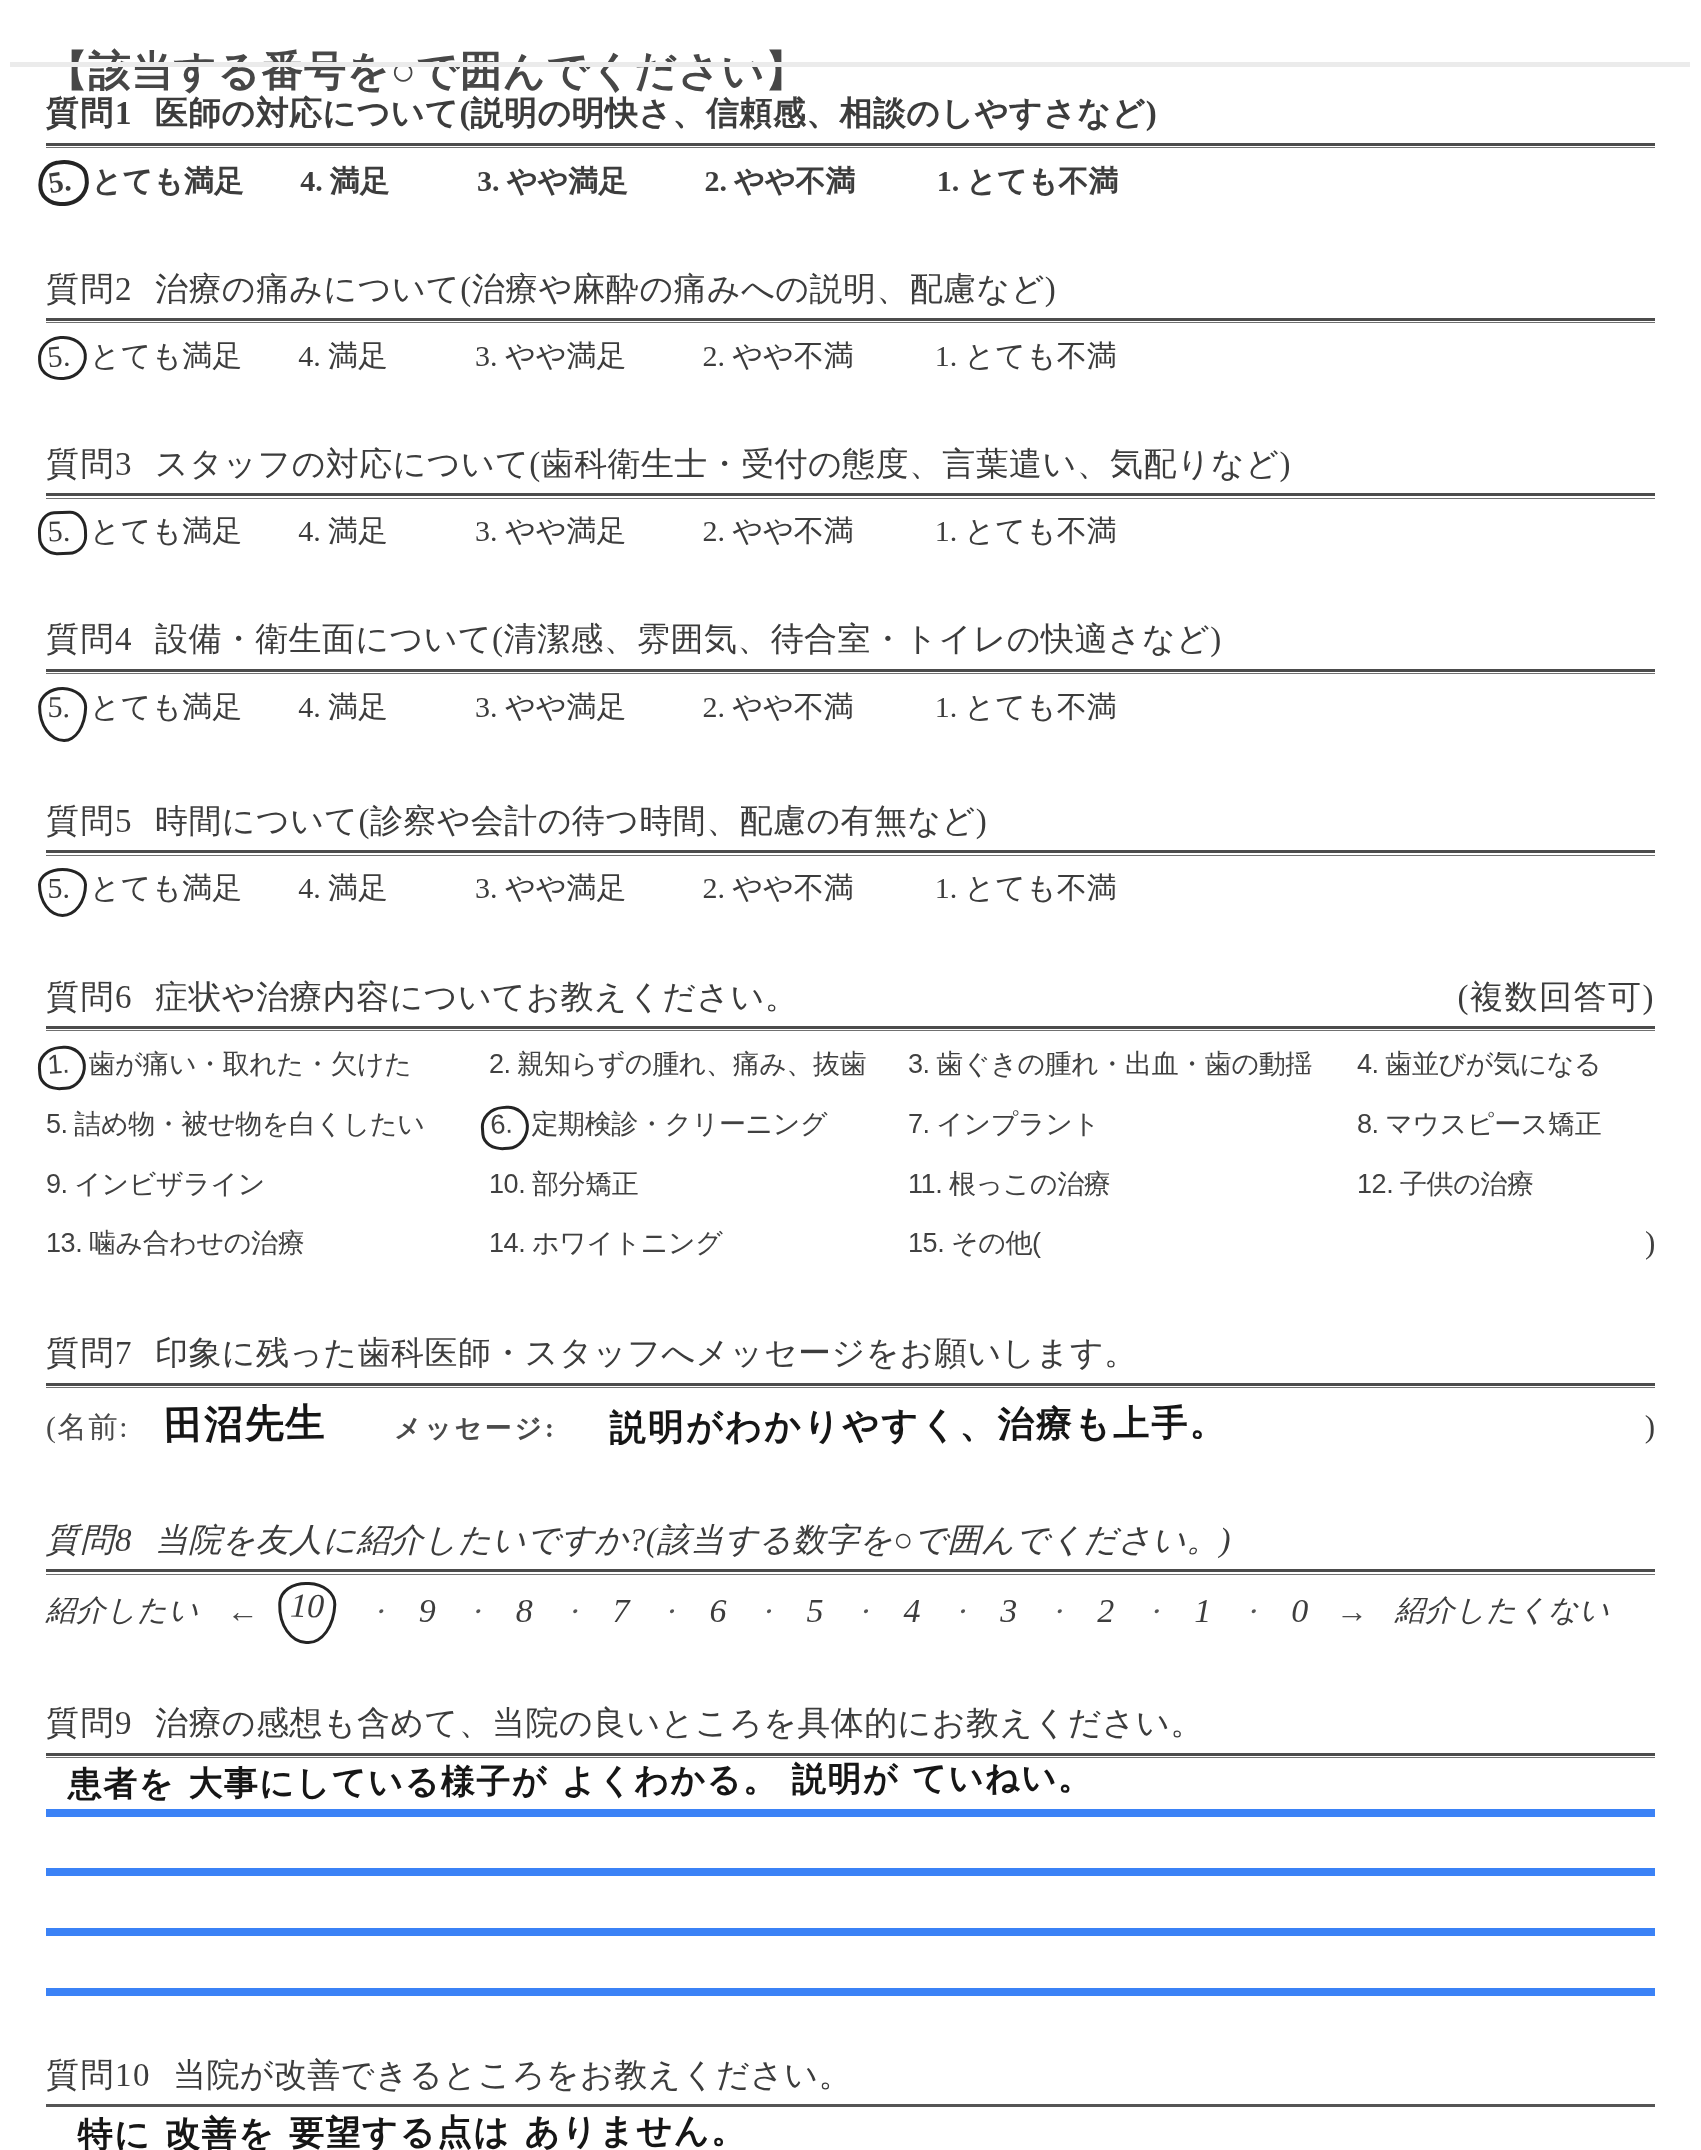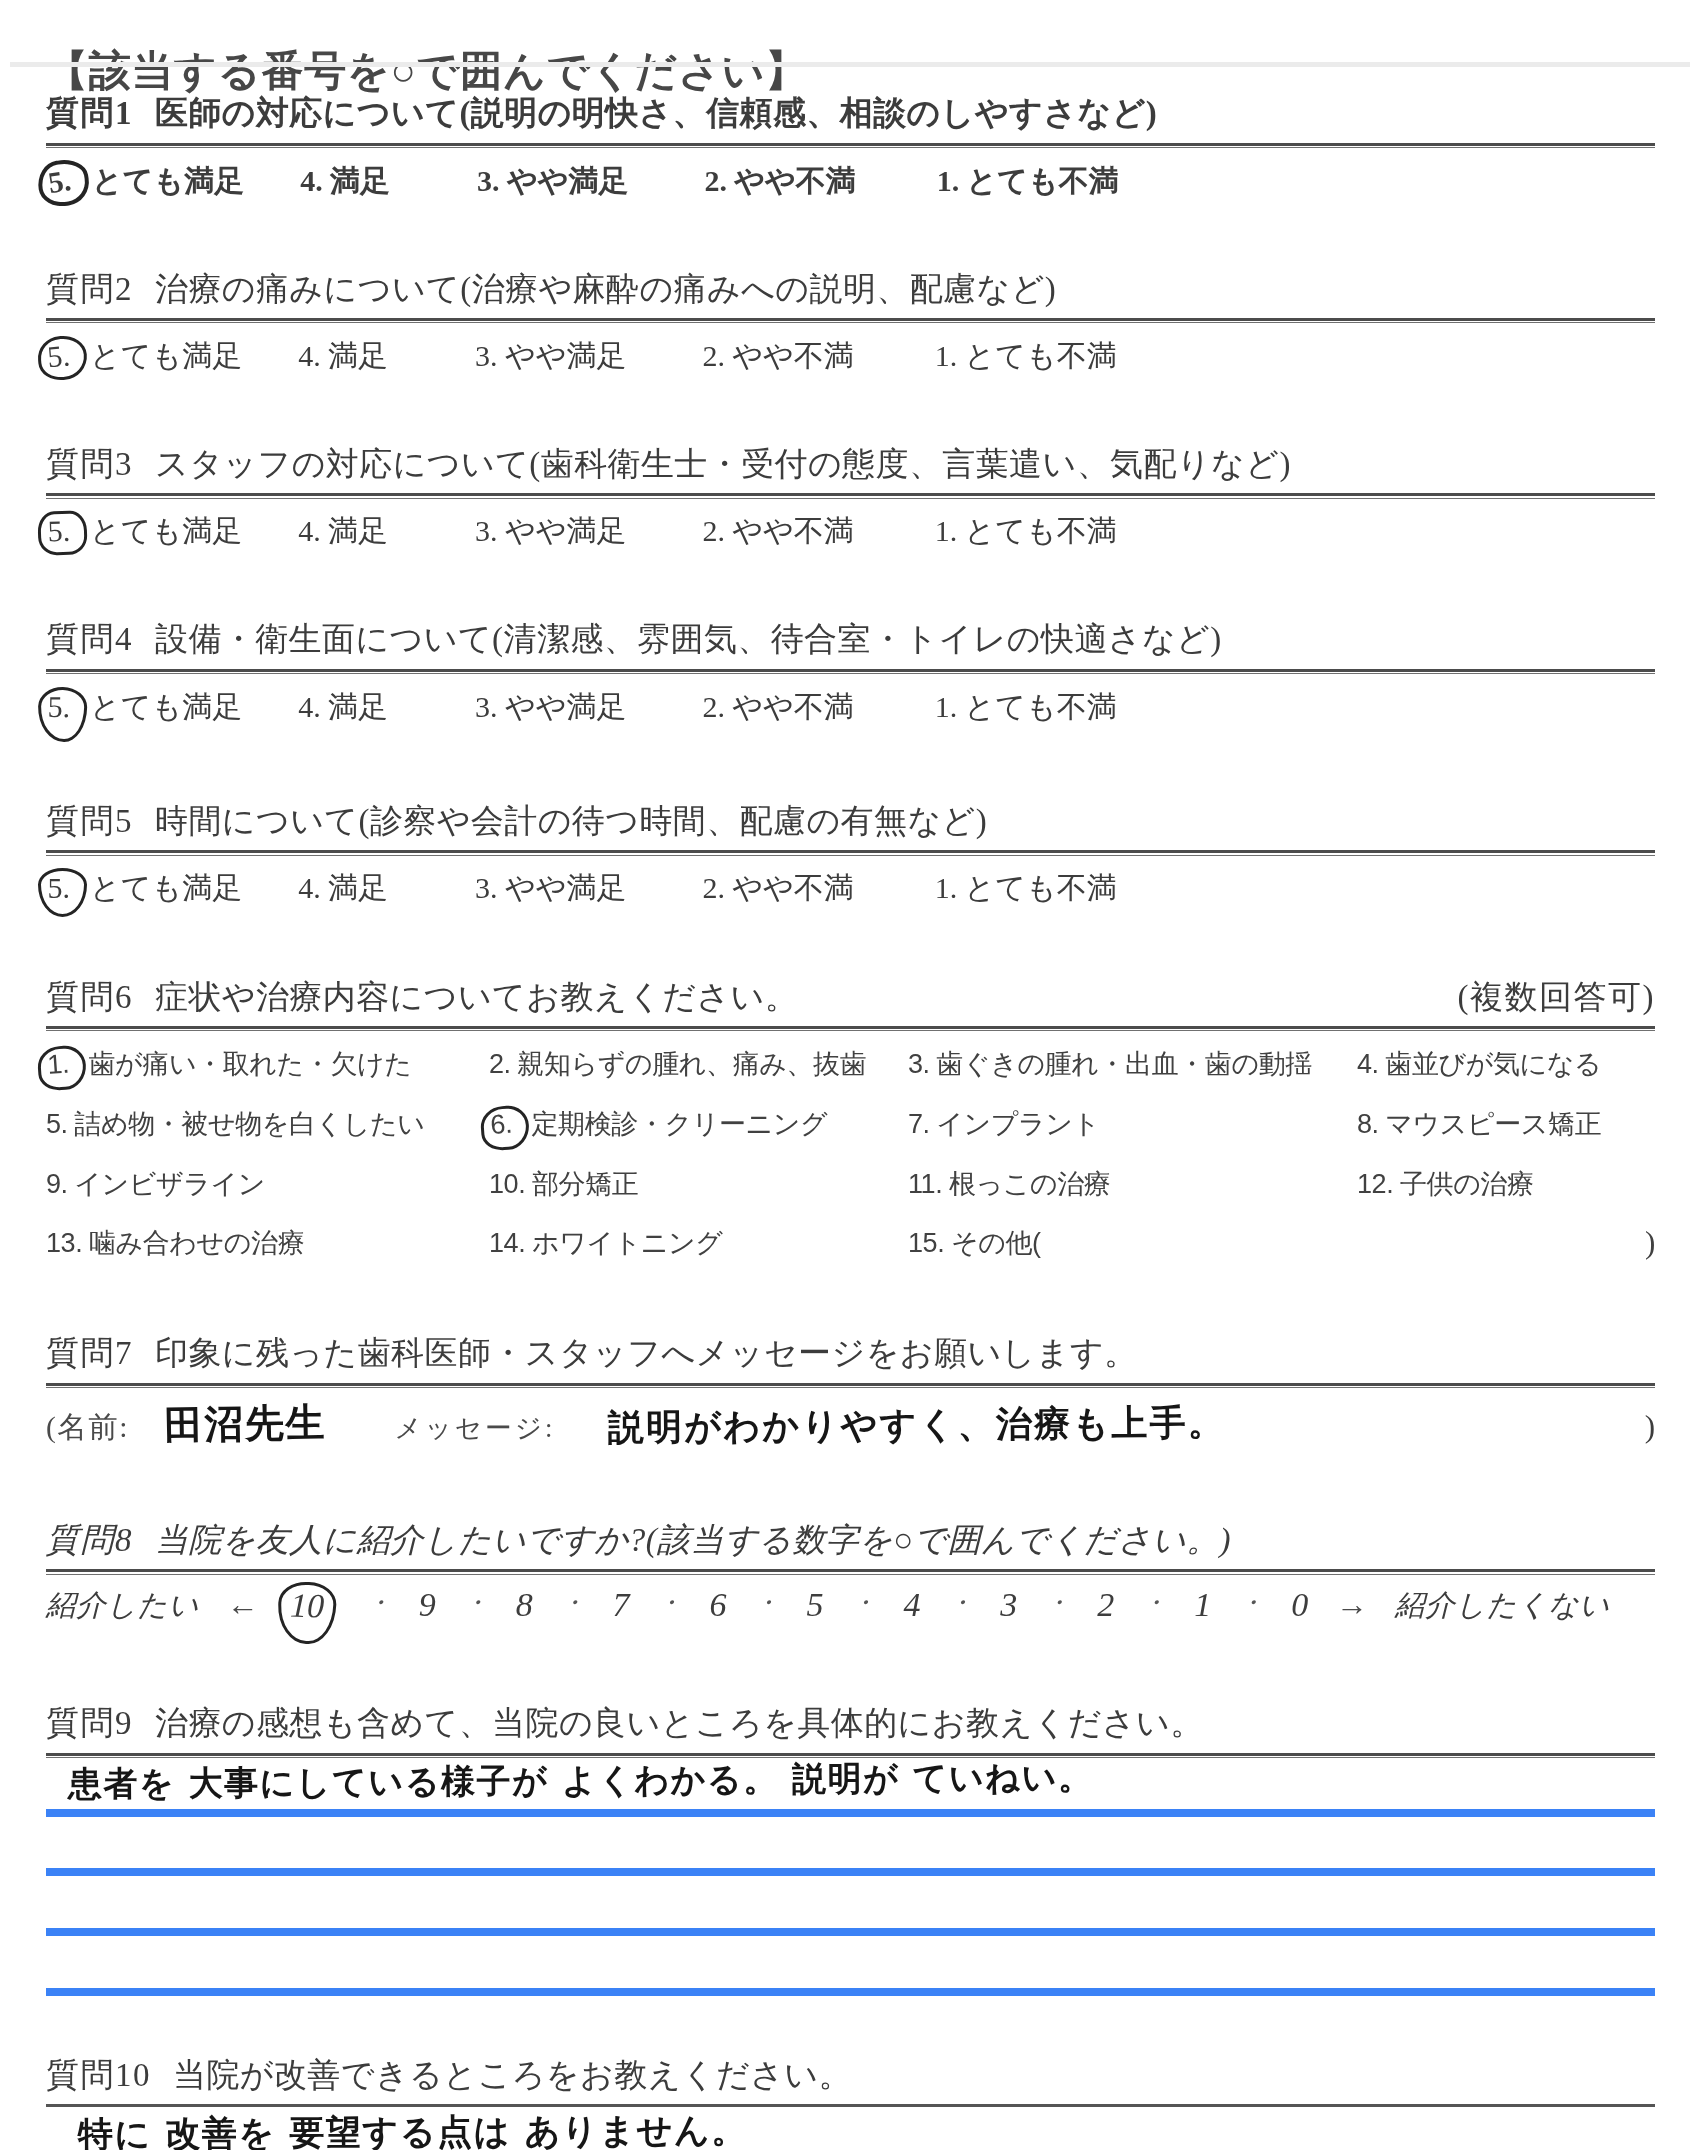--- a/index.html
+++ b/index.html
@@ -41,30 +41,30 @@
   .treat-grid{display:grid;grid-template-columns:443px 419px 449px 1fr;row-gap:23px;
               margin-top:14.8px;font-size:27px;letter-spacing:-0.4px;
               font-family:"Liberation Sans","DejaVu Sans",sans-serif;color:#414141;}
   .treat{display:flex;align-items:baseline;white-space:nowrap;}
   .treat .num{margin-right:6.6px;}
   .grid-paren{text-align:right;font-family:"Liberation Serif","DejaVu Serif",serif;font-size:31px;}
 
   
   .q7-row{display:flex;align-items:baseline;margin-top:8.9px;font-size:29.5px;height:63px;gap:28px;}
   .q7-label{letter-spacing:1.5px;color:#4a4a4a;}
-  .q7-msg-label{margin-left:40px;font-size:26.6px;letter-spacing:3px;color:#4a4a4a;}
+  .q7-msg-label{margin-left:40px;font-size:26.6px;letter-spacing:3px;color:#4a4a4a;font-weight:bold;}
   .close-paren{margin-left:auto;font-size:31px;}
 
   
   .hw{font-family:"DejaVu Sans",cursive;font-weight:600;color:#161616;letter-spacing:1.5px;}
   .hw-name{font-size:39px;margin-left:7.4px;transform:rotate(-1deg);}
   .hw-msg{font-size:36px;margin-left:25px;transform:rotate(-0.5deg);letter-spacing:2.2px;}
 
   
-  .nps{display:flex;align-items:flex-start;justify-content:space-between;margin-top:11.8px;
+  .nps{display:flex;align-items:center;justify-content:space-between;margin-top:11.8px;
        font-size:34px;width:1564px;}
   .nps-label{font-size:29.5px;letter-spacing:0.7px;}
   .nps-arrow{font-size:32px;color:#4a4a4a;}
   .nps-sep{font-size:25px;color:#555;}
 
   
   .ans-line{position:relative;height:51px;border-bottom:8px solid #3b82f6;}
   .ans-line.tall{height:52px;}
   .hw-answer{position:absolute;bottom:5.2px;left:22px;font-size:34px;white-space:nowrap;transform:rotate(-0.4deg);}
   .hw-answer.q10{font-size:35px;left:32px;bottom:3.7px;}

